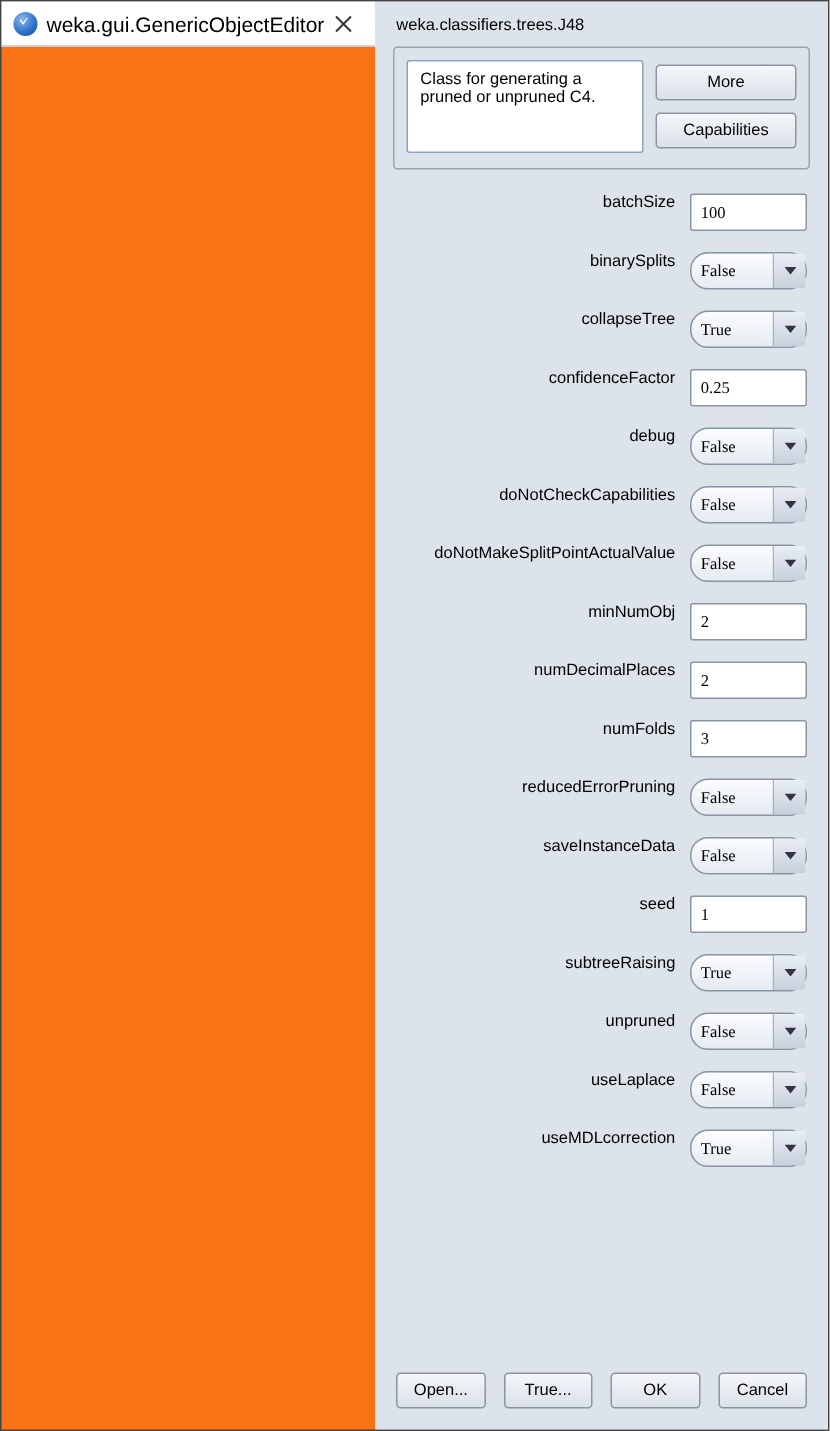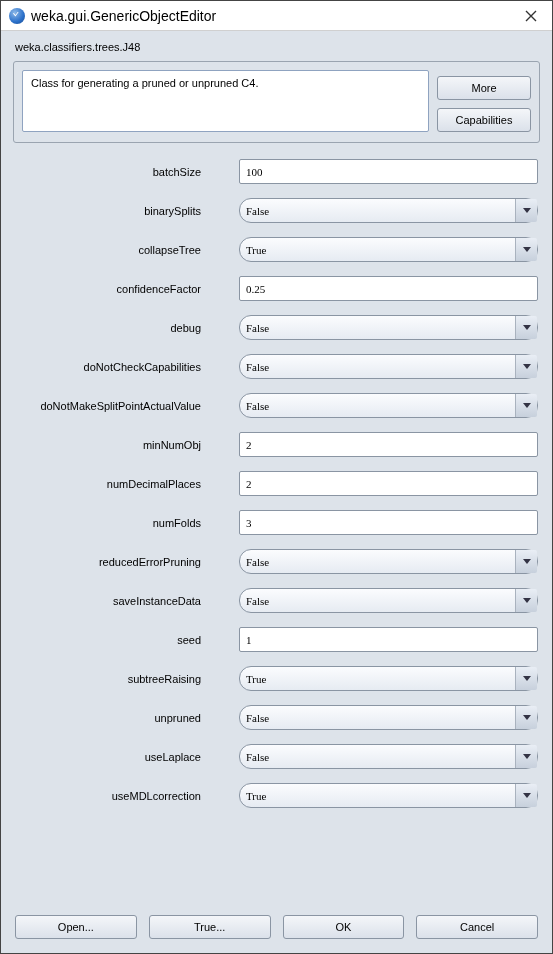--- a/index.html
+++ b/index.html
@@ -9,21 +9,21 @@
   background: #fff;
   width: 553px;
   height: 954px;
   overflow: hidden;
 }
 .window {
   width: 553px;
   height: 954px;
   border: 1px solid #444;
   display: flex;
-  flex-direction: column;
+  flex-direction: row;
   background: #f97316;
 }
 .titlebar {
   height: 30px;
   background: #fff;
   display: flex;
   align-items: center;
   padding: 0 8px;
   border-bottom: 1px solid #d0d0d0;
 }
@@ -76,21 +76,21 @@
 }
 .about-title {
   font-weight: bold;
   font-size: 11px;
   margin-bottom: 6px;
   margin-left: 2px;
 }
 .about-row {
   display: flex;
   gap: 8px;
-  align-items: flex-end;
+  align-items: center;
 }
 .about-text {
   flex: 1;
   background: #fff;
   border: 1px solid #8fa3c0;
   border-radius: 2px;
   padding: 6px 8px;
   font-size: 11px;
   height: 62px;
 }
@@ -112,23 +112,22 @@
   align-items: center;
   justify-content: center;
 }
 .params {
   flex: 1;
   padding: 6px 10px 2px 10px;
   overflow: auto;
 }
 .param-row {
   display: flex;
-  align-items: center;
+  align-items: flex-start;
   margin-bottom: 14px;
-  gap: 28px;
 }
 .param-label {
   width: 196px;
   text-align: right;
   padding-right: 10px;
   font-size: 11px;
   color: #000;
 }
 .param-field {
   flex: 1;

